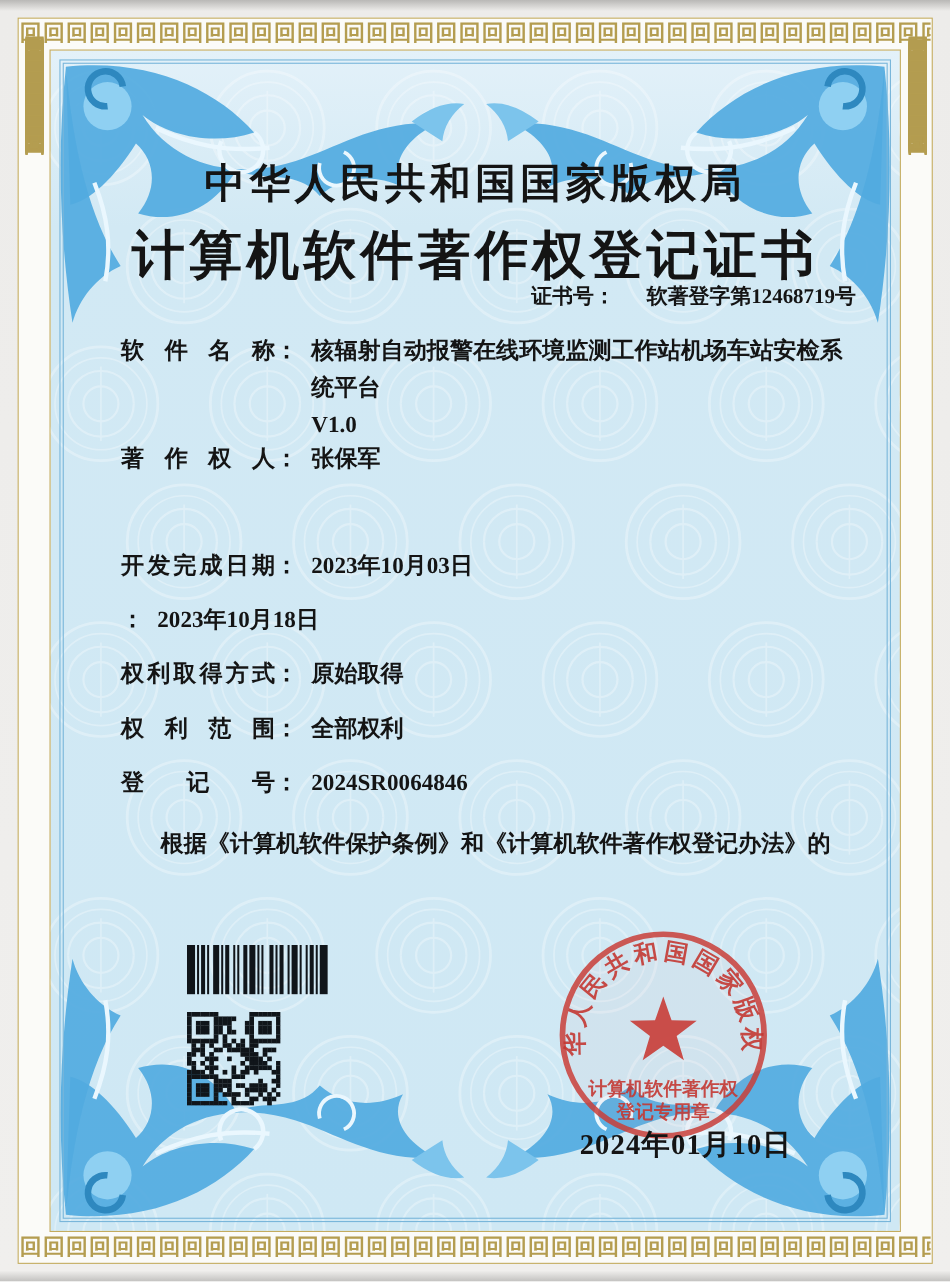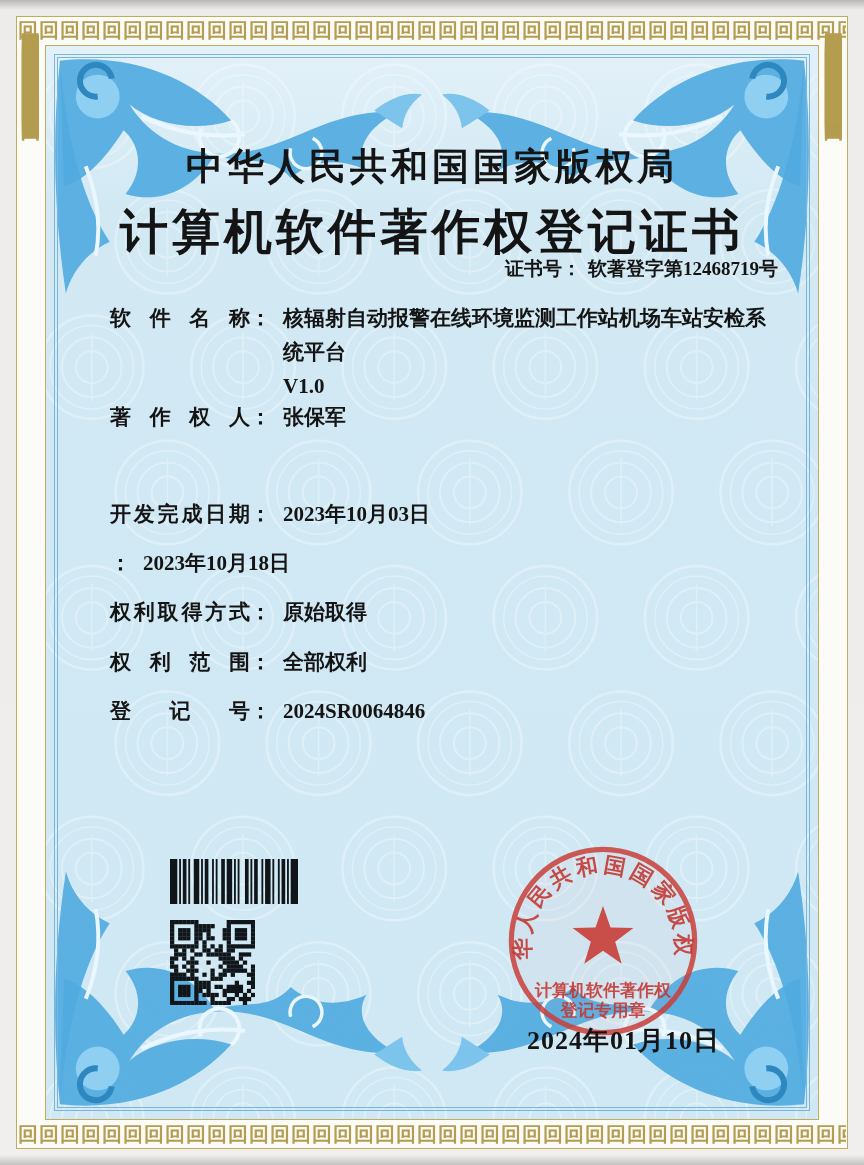--- a/index.html
+++ b/index.html
@@ -19,21 +19,21 @@
   .inner{position:absolute;inset:28px;border:1px solid #c3ab5e;
     background:linear-gradient(180deg,#e3f1f9 0,#d2e9f4 160px,#cfe8f4 100%);}
   .decor-svg{position:absolute;inset:0;width:100%;height:100%;}
   .bluelines{position:absolute;inset:11px;border:1px solid #79b6da;outline:1px solid #79b6da;outline-offset:2px;pointer-events:none;}
   .content{position:absolute;inset:0;}
   .authority{position:absolute;top:142px;left:0;right:0;text-align:center;
     font-size:37px;font-weight:bold;letter-spacing:4px;}
   .cert-title{position:absolute;top:200px;left:0;right:0;text-align:center;
     font-size:48px;font-weight:bold;letter-spacing:4px;}
   .certno{position:absolute;top:256px;right:86px;font-size:19px;font-weight:bold;white-space:nowrap;}
-  .certno .lbl{margin-right:7px;text-align:right;}
+  .certno .lbl{margin-right:29px;text-align:right;}
   .row{position:absolute;left:110px;font-size:21px;font-weight:bold;white-space:nowrap;display:flex;align-items:flex-start;line-height:34px;}
   .flabel{display:inline-block;width:140px;text-align:justify;text-align-last:justify;}
   .fvalue{margin-left:12px;}
   .vlines{margin-left:12px;}
   .statement{position:absolute;left:102px;top:742px;font-size:21px;font-weight:bold;line-height:51px;white-space:nowrap;}
   .statement .indent{text-indent:44px;}
   .barcode{position:absolute;left:170px;top:859px;}
   .qrcode{position:absolute;left:170px;top:920px;}
   .seal{position:absolute;left:500px;top:838px;width:206px;height:206px;}
   .issue-date{position:absolute;left:527px;top:1023px;font-size:26px;font-weight:bold;letter-spacing:1px;}
@@ -558,20 +558,21 @@
       <span class="fvalue">全部权利</span>
     </div>
 
     <div class="row" style="top:694px;">
       <span class="flabel">登记号</span>
         <span>：</span>
       <span class="fvalue">2024SR0064846</span>
     </div>
 
     <div class="statement">
+      <div class="indent">根据《计算机软件保护条例》和《计算机软件著作权登记办法》的</div>
     </div>
 
     <svg class="barcode" id="barcode" width="128" height="45" viewBox="0 0 128 45">
         <rect x="0" y="0" width="7.314285714285714" height="45" fill="#10151a"></rect>
         <rect x="9.142857142857142" y="0" width="1.8285714285714285" height="45" fill="#10151a"></rect>
         <rect x="12.8" y="0" width="3.657142857142857" height="45" fill="#10151a"></rect>
         <rect x="18.28571428571429" y="0" width="1.8285714285714285" height="45" fill="#10151a"></rect>
         <rect x="23.771428571428576" y="0" width="5.485714285714286" height="45" fill="#10151a"></rect>
         <rect x="31.08571428571429" y="0" width="1.8285714285714285" height="45" fill="#10151a"></rect>
         <rect x="34.74285714285715" y="0" width="3.657142857142857" height="45" fill="#10151a"></rect>

